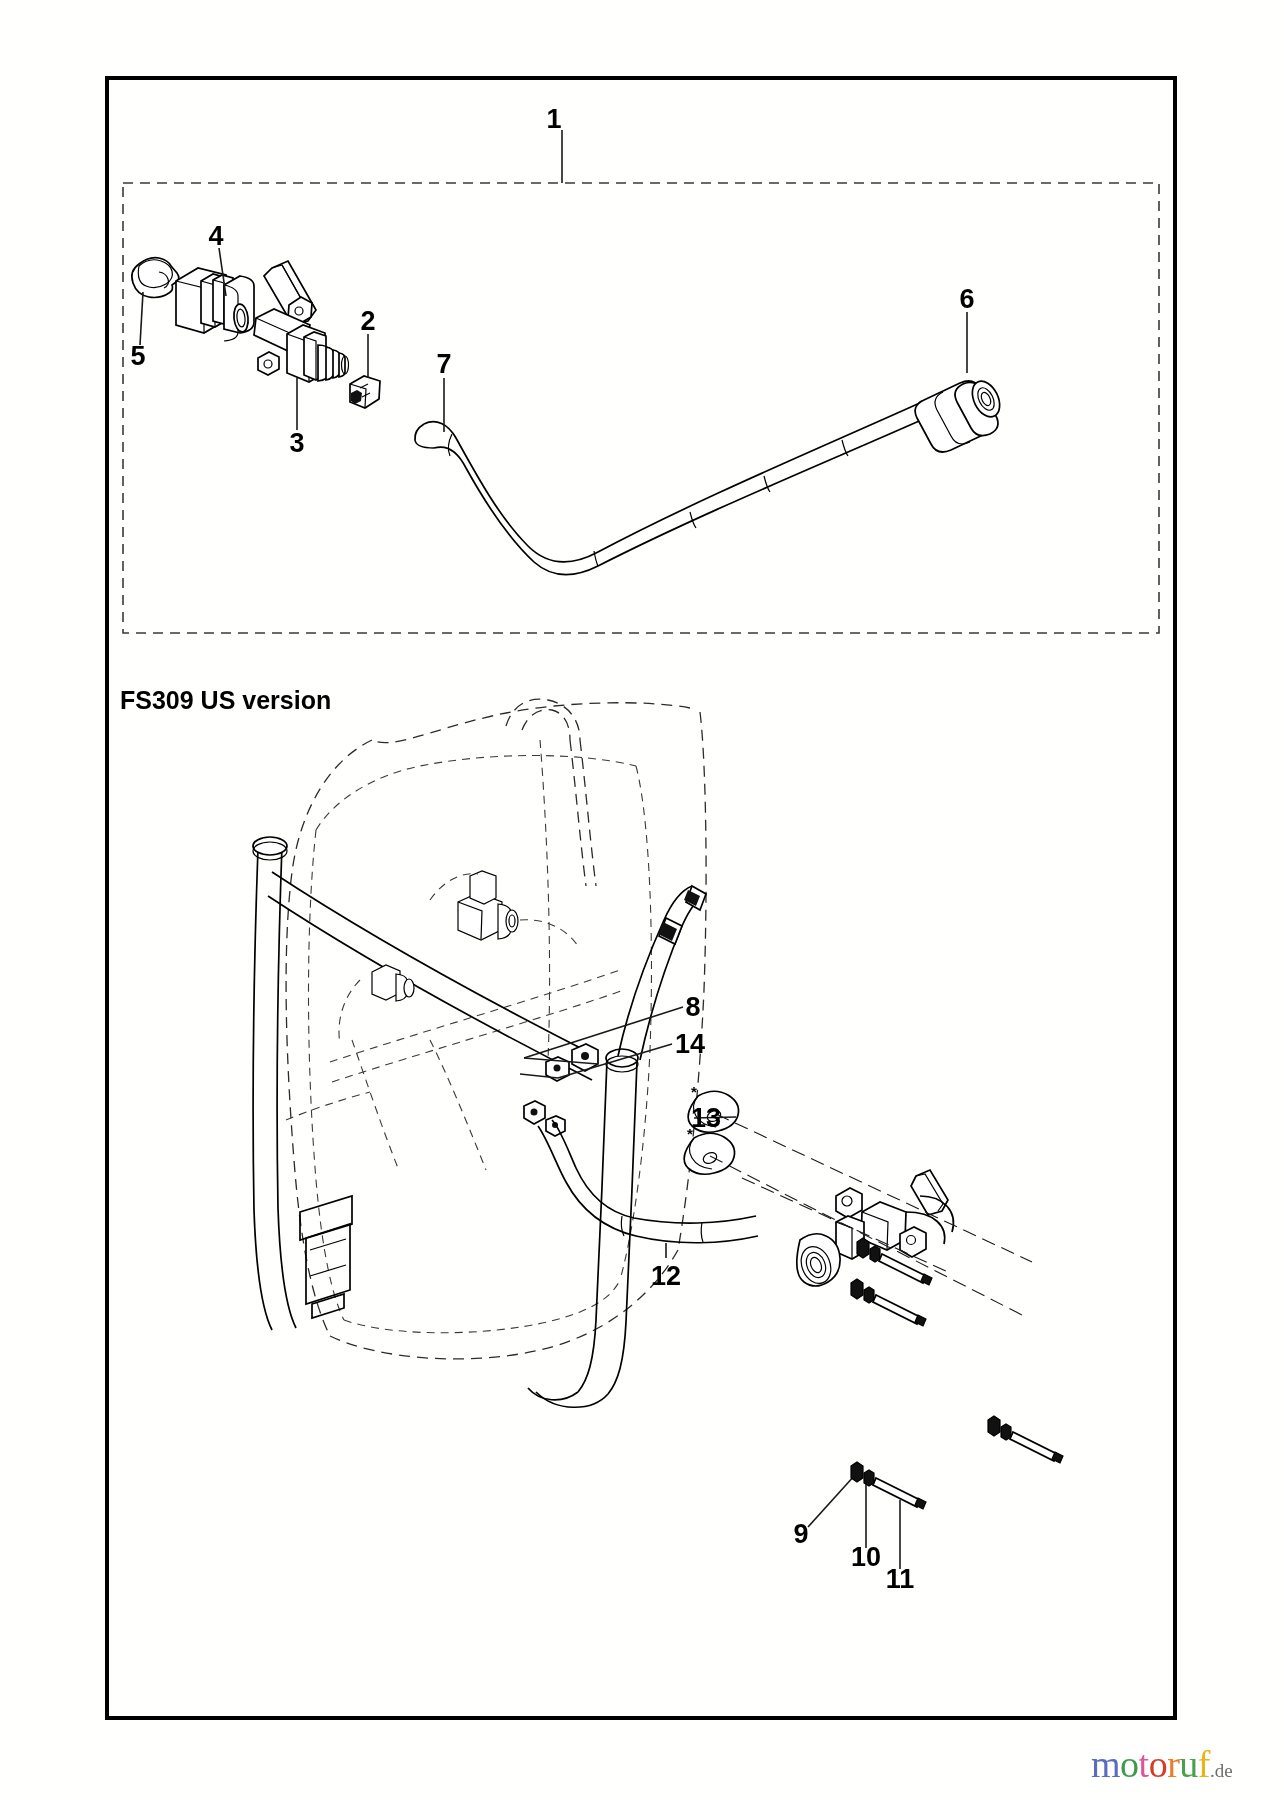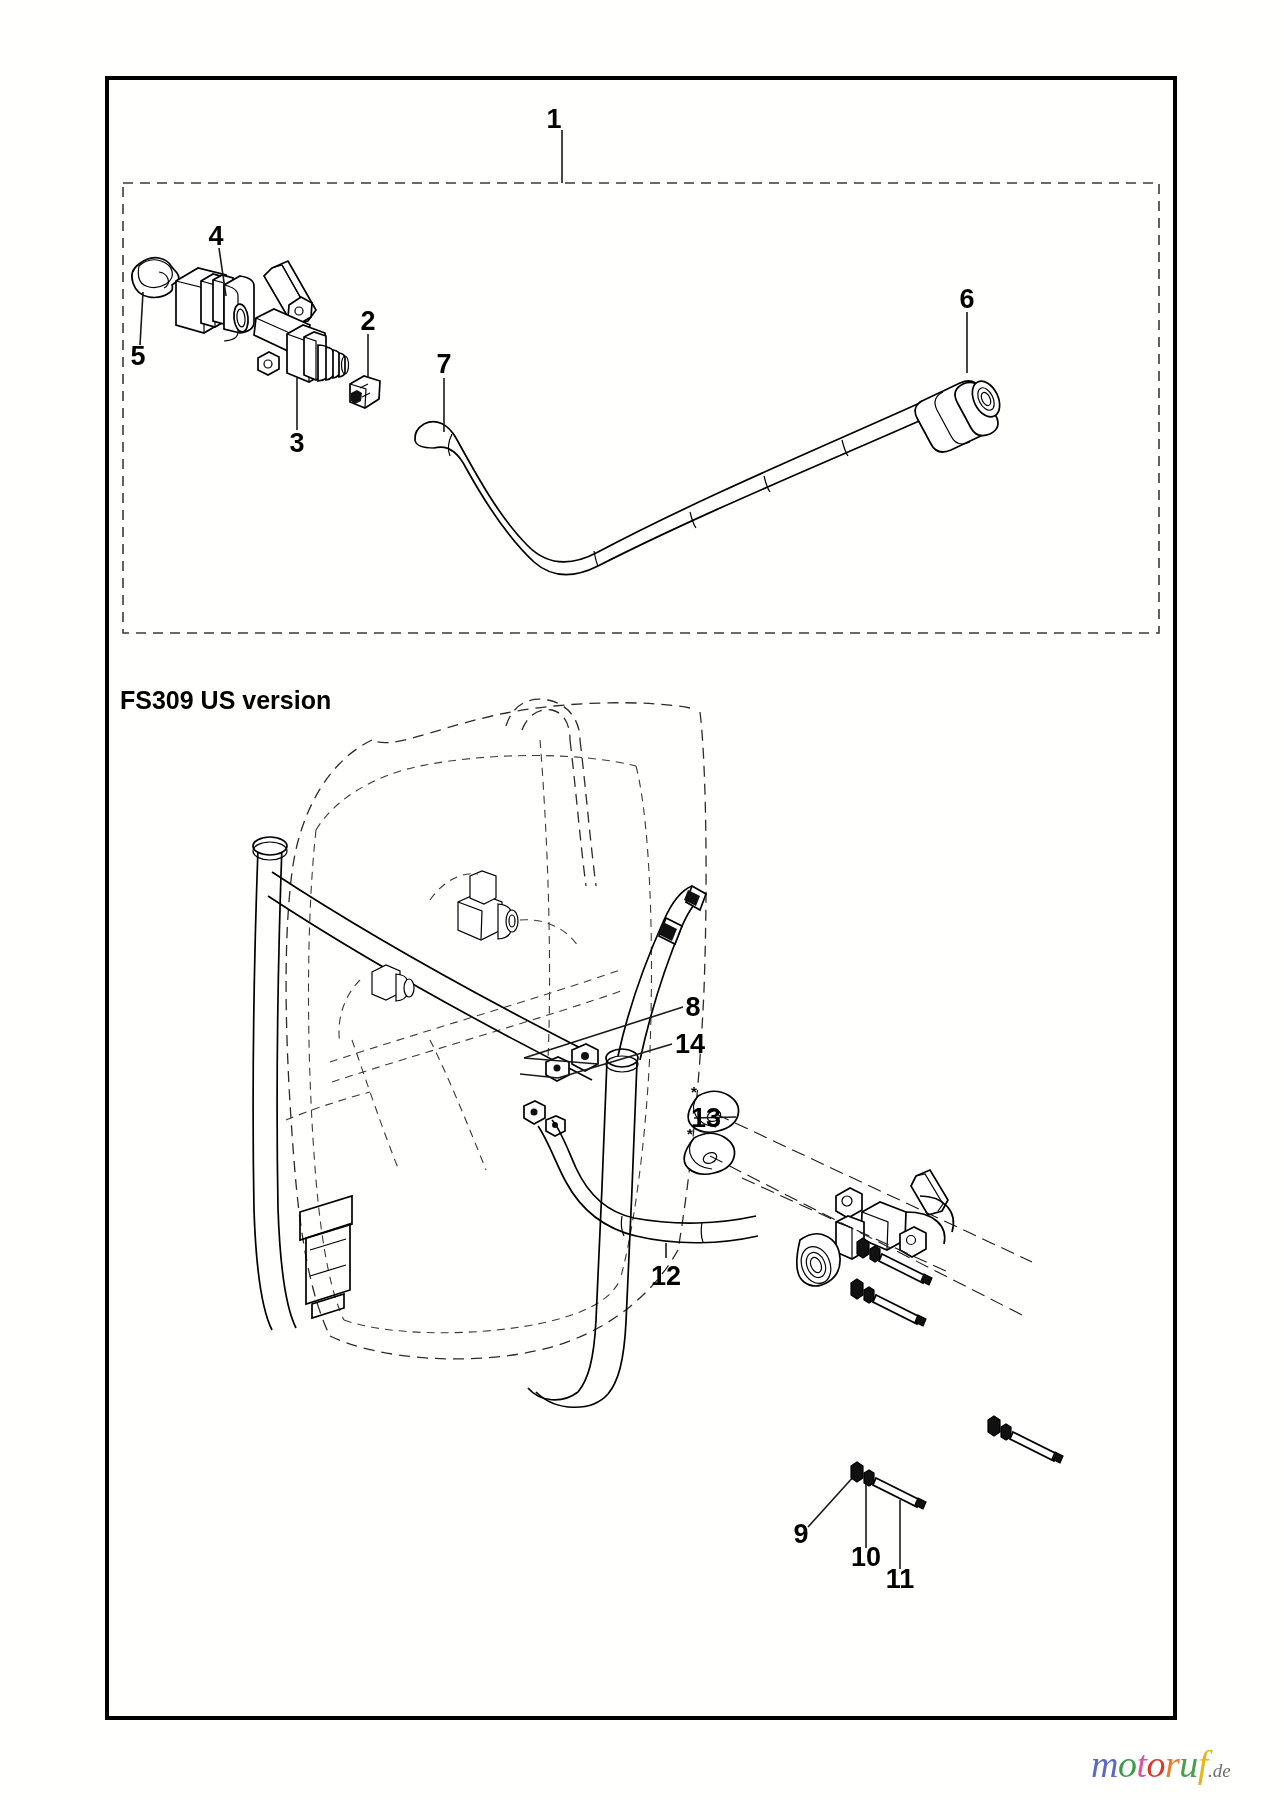--- a/index.html
+++ b/index.html
@@ -47,21 +47,20 @@
   
   #watermark {
     position: absolute;
     left: 1091px;
     top: 1745px;
     font-family: "Liberation Serif", serif;
     font-size: 38px;
     letter-spacing: -0.5px;
     white-space: nowrap;
     line-height: 1;
-    font-style: italic;
   }
   #watermark .wm-suffix {
     font-size: 19px;
     color: #6e6e6e;
     letter-spacing: 0;
   }
 </style>
 </head>
 <body>
 

